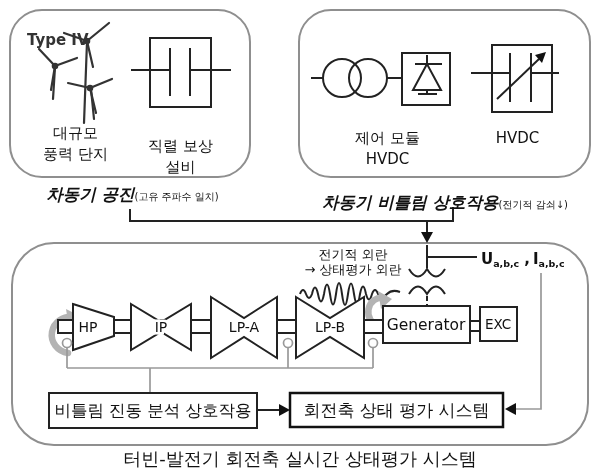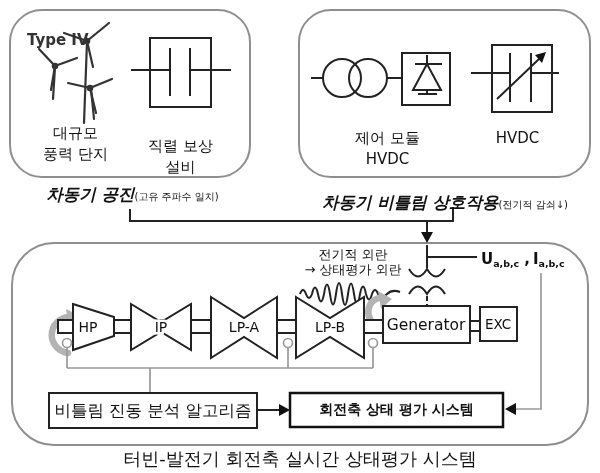--- a/index.html
+++ b/index.html
@@ -191,18 +191,18 @@
   </div>
 
   <div class="t signals" style="left:481px;top:250px;">
     <span>U</span>
       <sub>a,b,c</sub>
       <span class="sep">,</span>
       <span>I</span>
       <sub>a,b,c</sub>
   </div>
 
-  <div class="t boxlabel" style="left:49px;top:393px;width:208px;height:35px;">비틀림 진동 분석 알고리즘</div>
-  <div class="t boxlabel" style="left:290px;top:393px;width:213px;height:34px;font-size:14px;font-weight:bold;">회전축 상태 평가 시스템</div>
+  <div class="t boxlabel" style="left:49px;top:393px;width:208px;height:35px;">비틀림 진동 분석 상호작용</div>
+  <div class="t boxlabel" style="left:290px;top:393px;width:213px;height:34px;font-size:17px;">회전축 상태 평가 시스템</div>
 
   <div class="t figcaption center" style="left:0;top:447px;width:600px;">터빈-발전기 회전축 실시간 상태평가 시스템</div>
 
 </div>
 
 </body></html>

